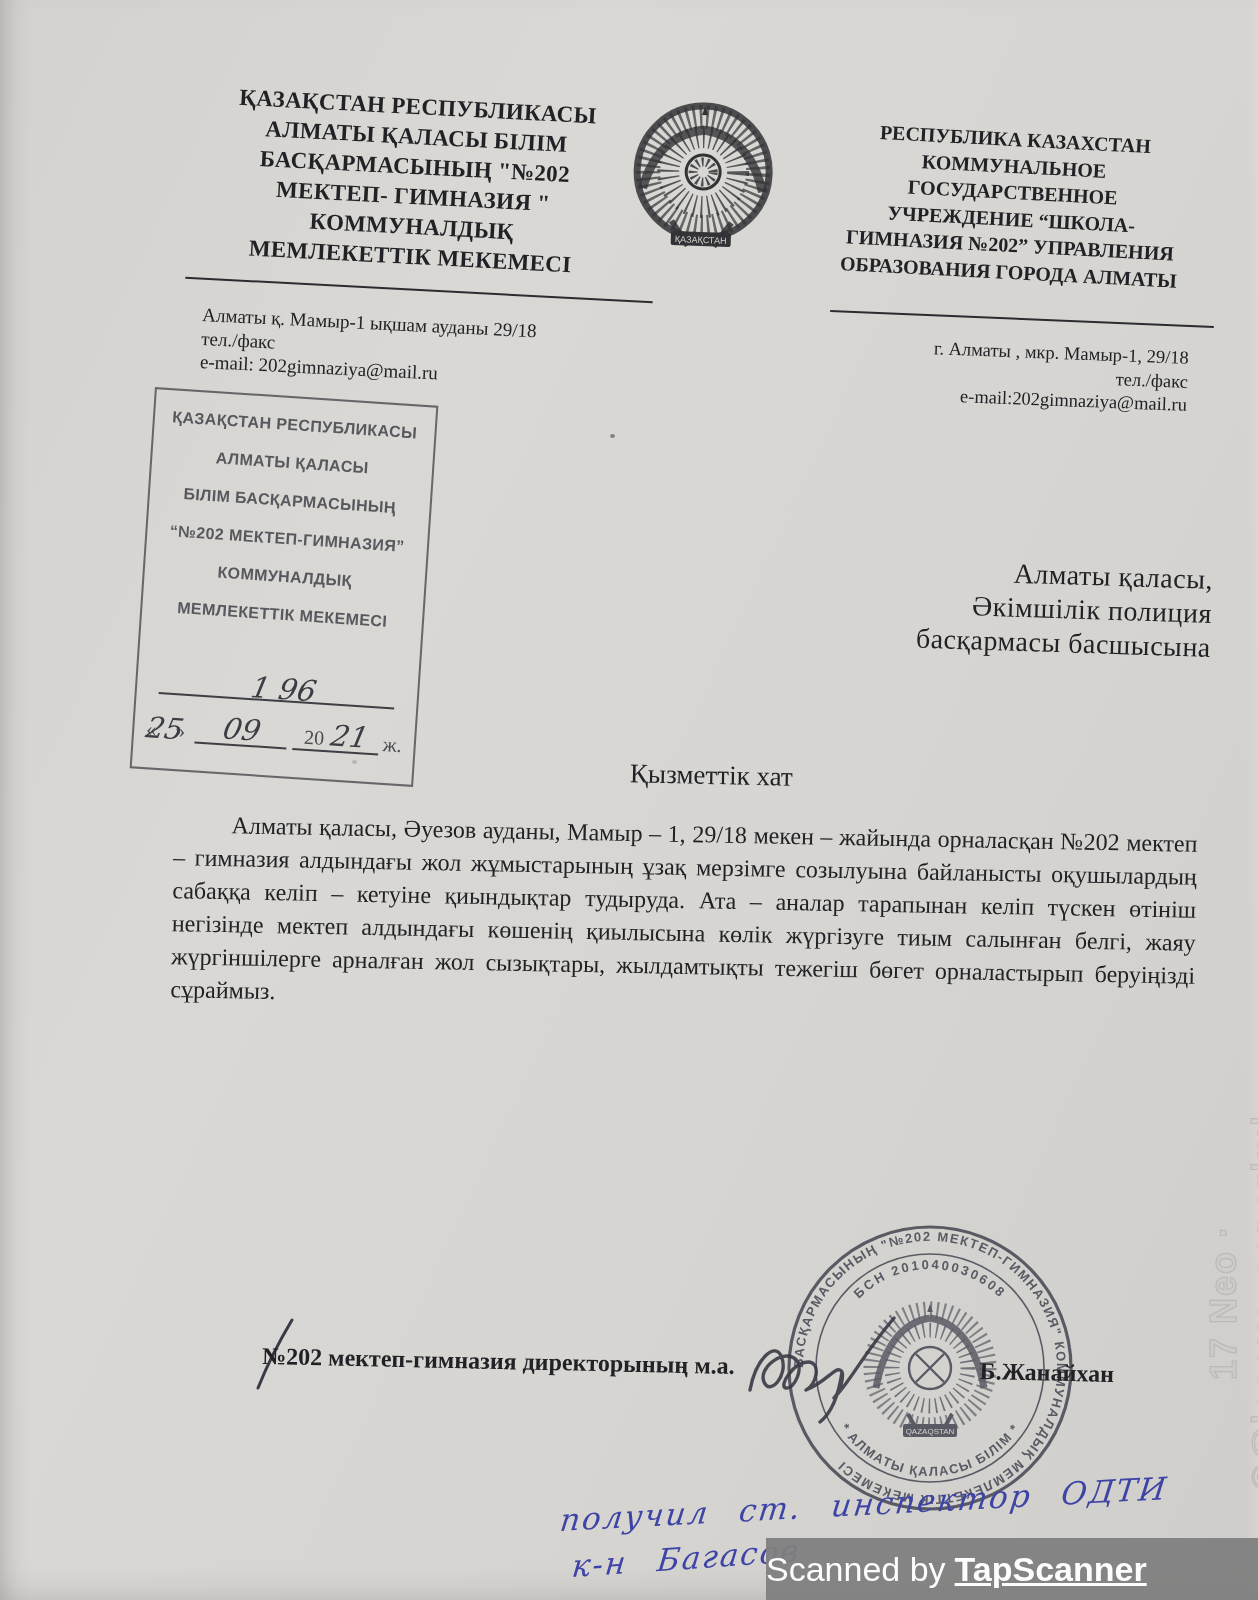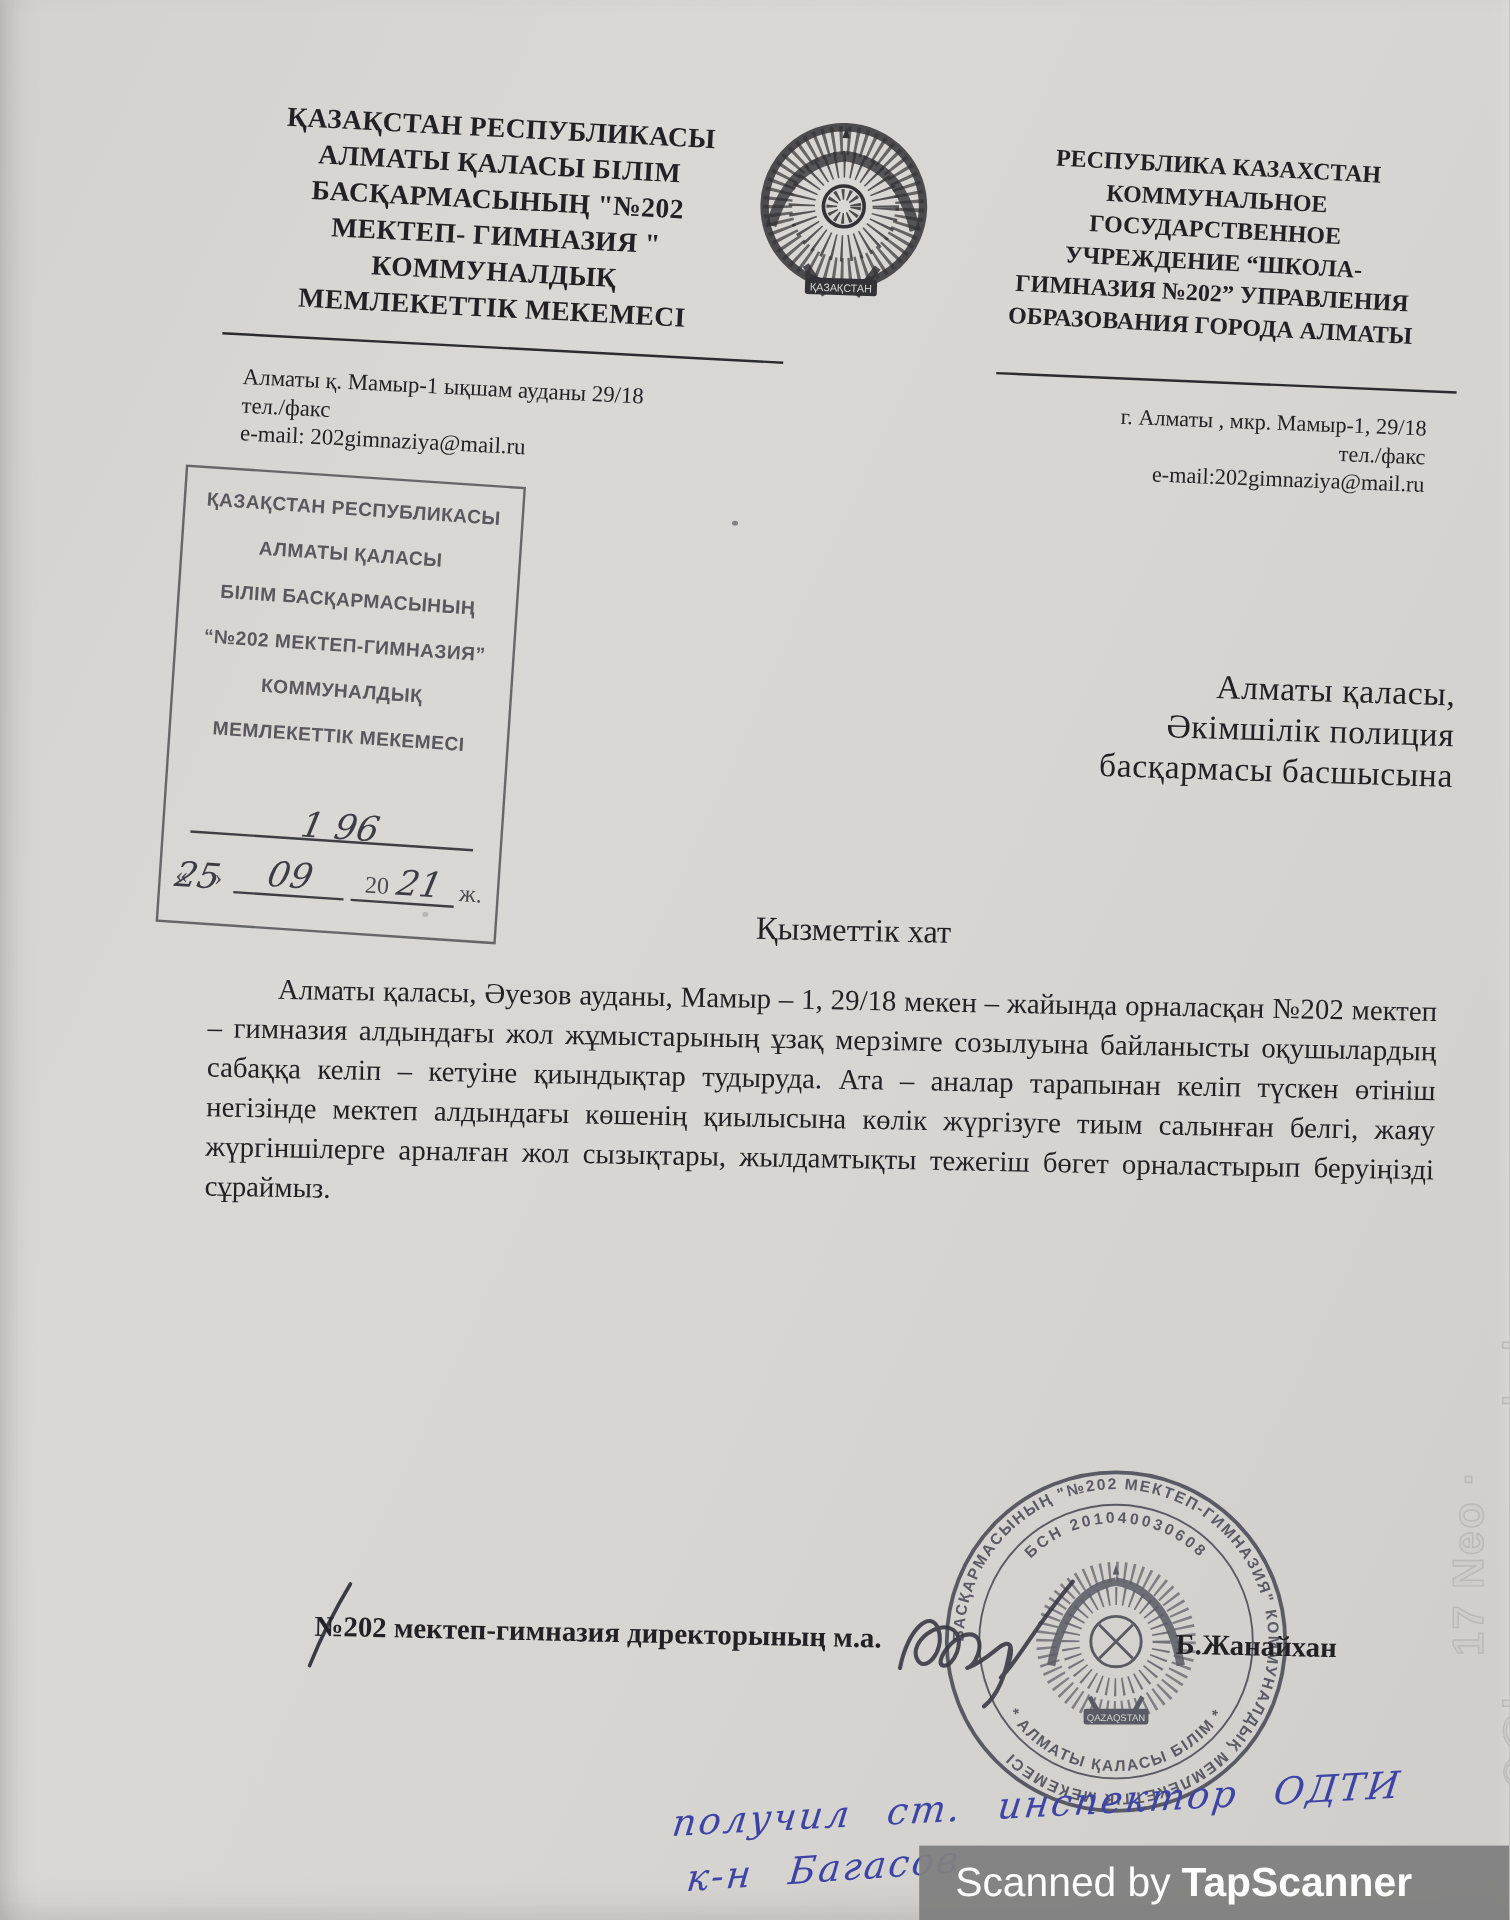--- a/index.html
+++ b/index.html
@@ -50,23 +50,23 @@
   .sig-slash{left:252px; top:1316px; z-index:4;}
   .sig-ink{left:742px; top:1310px; z-index:5; opacity:.9;}
   .round-stamp{left:780px; top:1218px; width:300px; height:300px; z-index:2; opacity:.88;}
   
   .note1{left:560px; top:1486px; transform:rotate(-3deg); z-index:2;}
   .note2{left:572px; top:1540px; transform:rotate(-4deg); z-index:2;}
   .blue-hw{font-family:"DejaVu Serif",serif; font-style:italic; color:#3e44a6; font-size:31px;
     letter-spacing:2px; word-spacing:18px; display:inline-block; transform:skewX(-10deg);}
   
   .tap-bar{left:766px; top:1538px; width:492px; height:62px; background:rgba(128,128,128,.95);
-    display:flex; align-items:center; padding-left:30px; box-sizing:border-box; z-index:10;
+    display:flex; align-items:center; box-sizing:border-box; z-index:10;
     font-family:"Liberation Sans","DejaVu Sans",sans-serif; color:#fdfdfd; font-size:34px; white-space:nowrap;}
-  .tap-bar .brand{font-weight:bold; margin-left:9px;}
+  .tap-bar .brand{font-weight:bold; margin-left:9px;text-decoration:underline;}
   
   .side-mark{left:968px; top:1280px; width:514px; height:44px; transform:rotate(-90deg);
     font-family:"Liberation Sans","DejaVu Sans",sans-serif; font-weight:bold; font-size:36px;
     letter-spacing:2px; text-align:center; color:rgba(199,199,195,.30);
     -webkit-text-stroke:1.2px rgba(166,166,162,.5); z-index:1;}
   .speck{width:5px; height:4px; background:rgba(60,60,64,.55); border-radius:50%;}
 </style>
 </head>
 <body>
 

